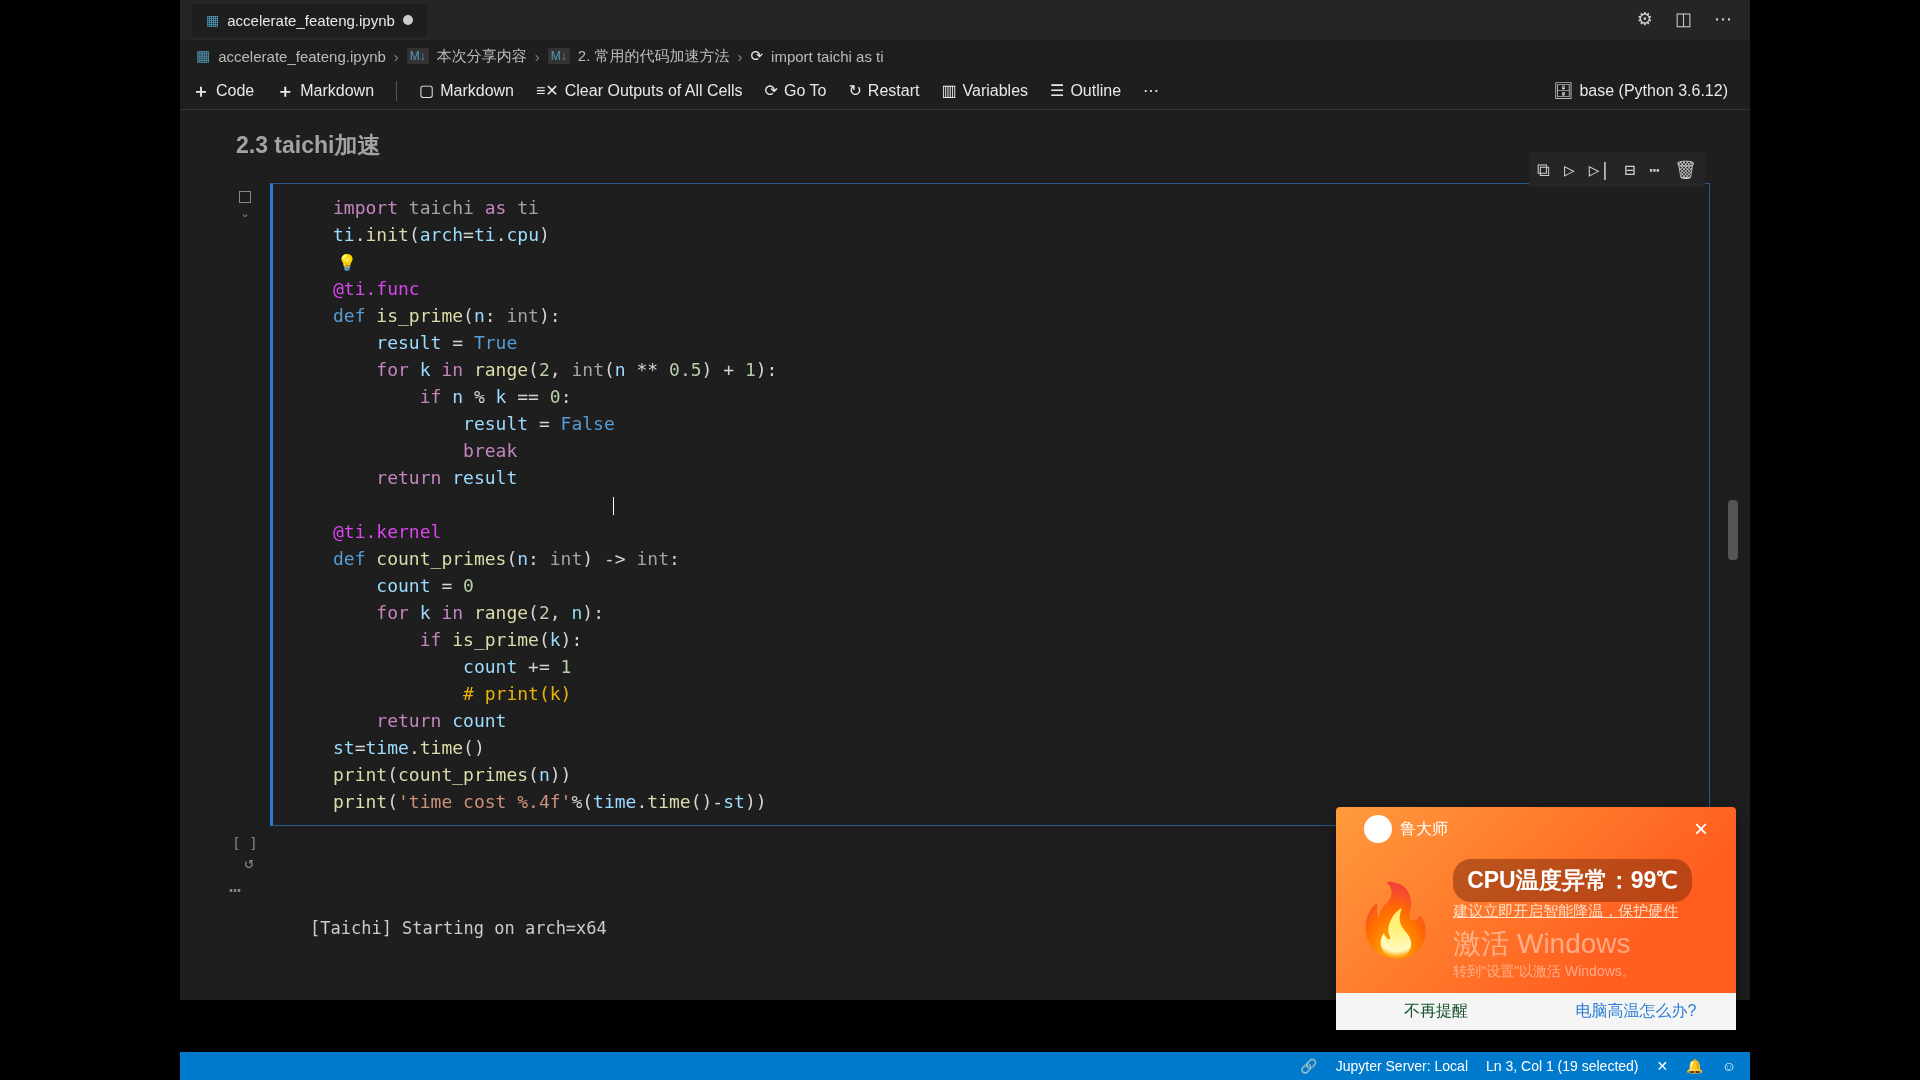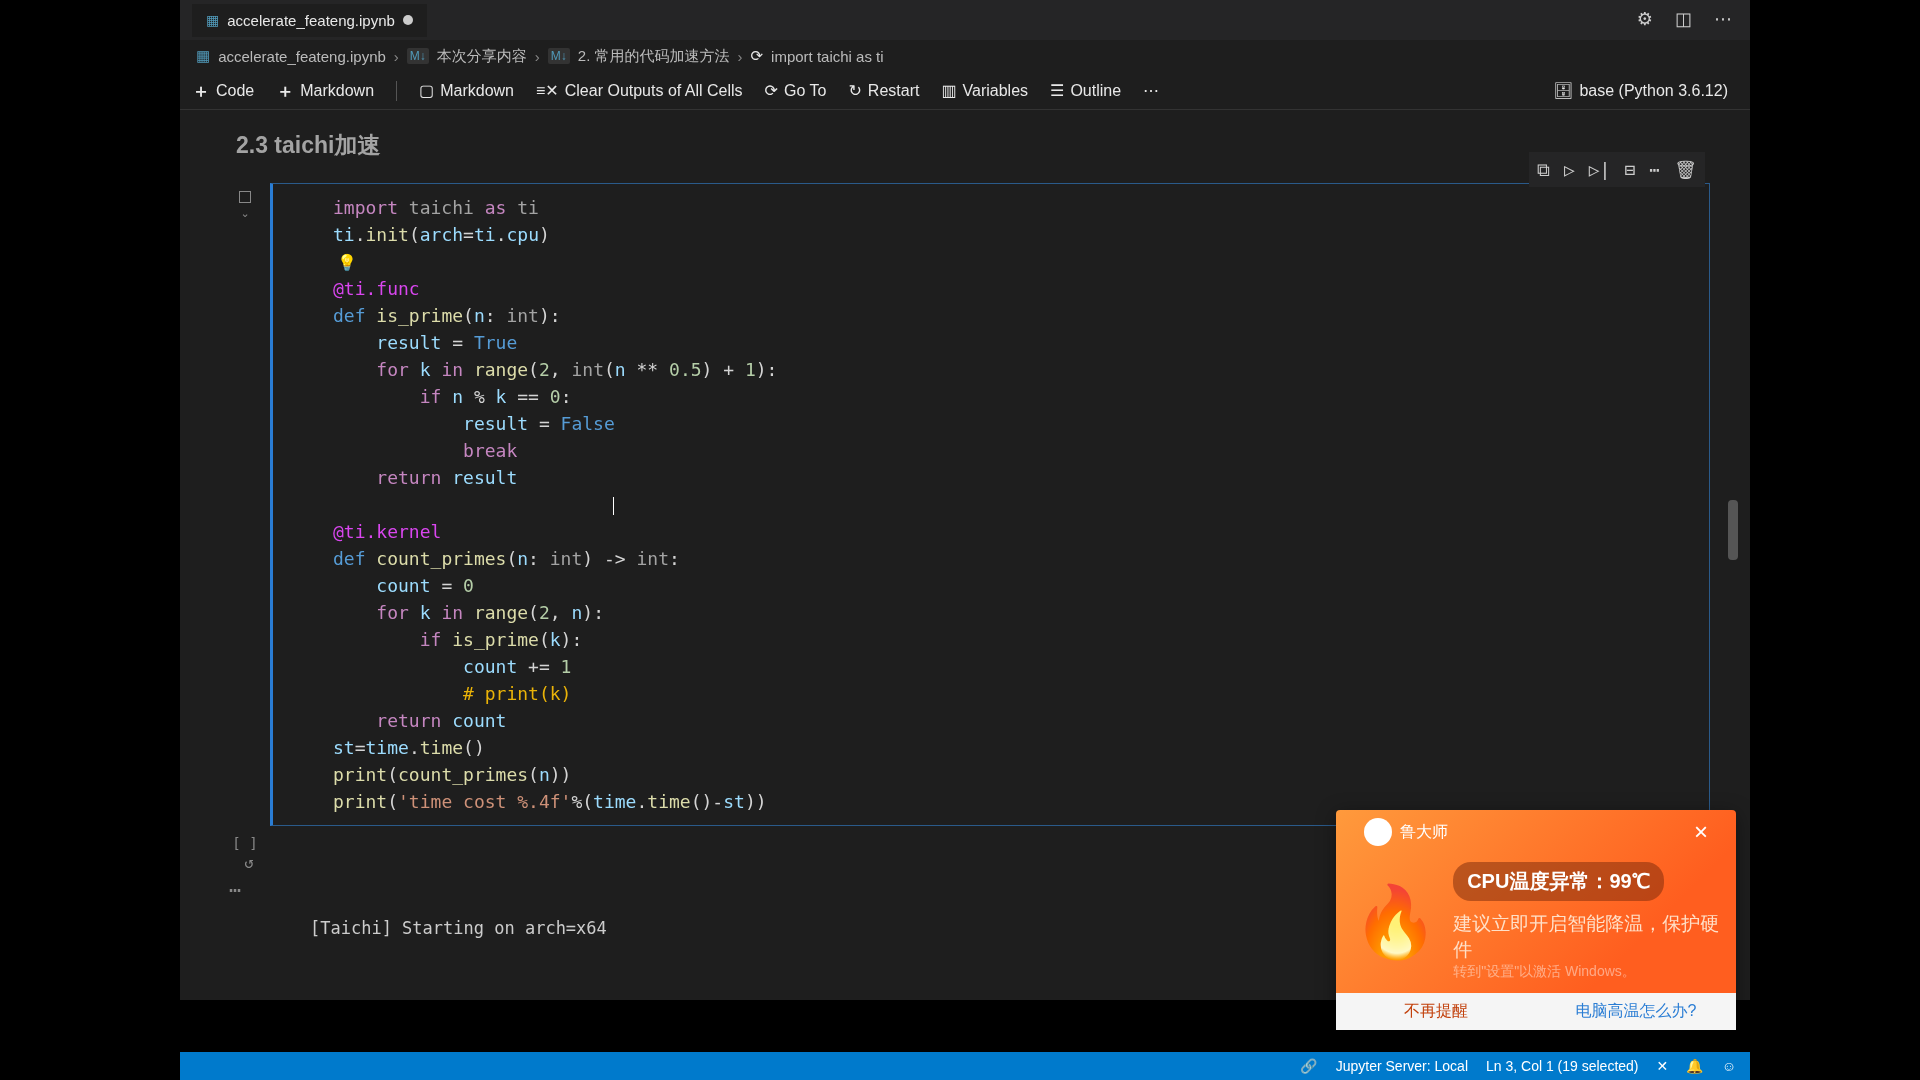--- a/index.html
+++ b/index.html
@@ -170,38 +170,38 @@
 .popup-header .close{
   margin-left:auto; font-size:24px; cursor:pointer; color:#fff;
 }
 .popup-body{ display:flex; padding:8px 16px 12px 16px; gap:14px; align-items:center;}
 .flame{ font-size:70px; line-height:1;}
 .popup-info{ flex:1;}
 .temp-badge{
   background: rgba(120,40,10,0.5);
   border-radius: 18px;
   padding:6px 14px;
-  font-size:20px;
+  font-size:23px;
   font-weight:bold;
   display:inline-block;
 }
-.popup-advice{ font-size:19px; margin-top:10px; color:#ffe0c8;}
+.popup-advice{ font-size:15px; color:#ffe0c8;text-decoration:underline;}
 .watermark{
   font-size:28px; color:rgba(255,255,255,0.45); margin-top:4px;
 }
 .watermark-sub{ font-size:14px; color:rgba(255,255,255,0.45);}
 .popup-footer{
   background:#f5f5f5;
   display:flex;
   font-size:16px;
 }
 .popup-footer div{
   flex:1; text-align:center; padding:8px;
 }
-.popup-footer .left{color:#c2410c;}
+.popup-footer .left{color:#14532d;}
 .popup-footer .right{color:#2a7dd4;}
 .status-bar{
   position:absolute;
   left:180px;
   bottom:0;
   width:1570px;
   height:28px;
   background:#007acc;
   color:#fff;
   font-size:14px;
@@ -339,20 +339,21 @@
   <div class="popup-header">
     <div class="face">☺</div>
     <div>鲁大师</div>
     <div class="close">×</div>
   </div>
   <div class="popup-body">
     <div class="flame">🔥</div>
     <div class="popup-info">
       <div class="temp-badge">CPU温度异常：99℃</div>
       <div class="popup-advice">建议立即开启智能降温，保护硬件</div>
+      <div class="watermark">激活 Windows</div>
       <div class="watermark-sub">转到"设置"以激活 Windows。</div>
     </div>
   </div>
   <div class="popup-footer">
     <div class="left">不再提醒</div>
     <div class="right">电脑高温怎么办?</div>
   </div>
 </div>
 
 <div class="status-bar">

